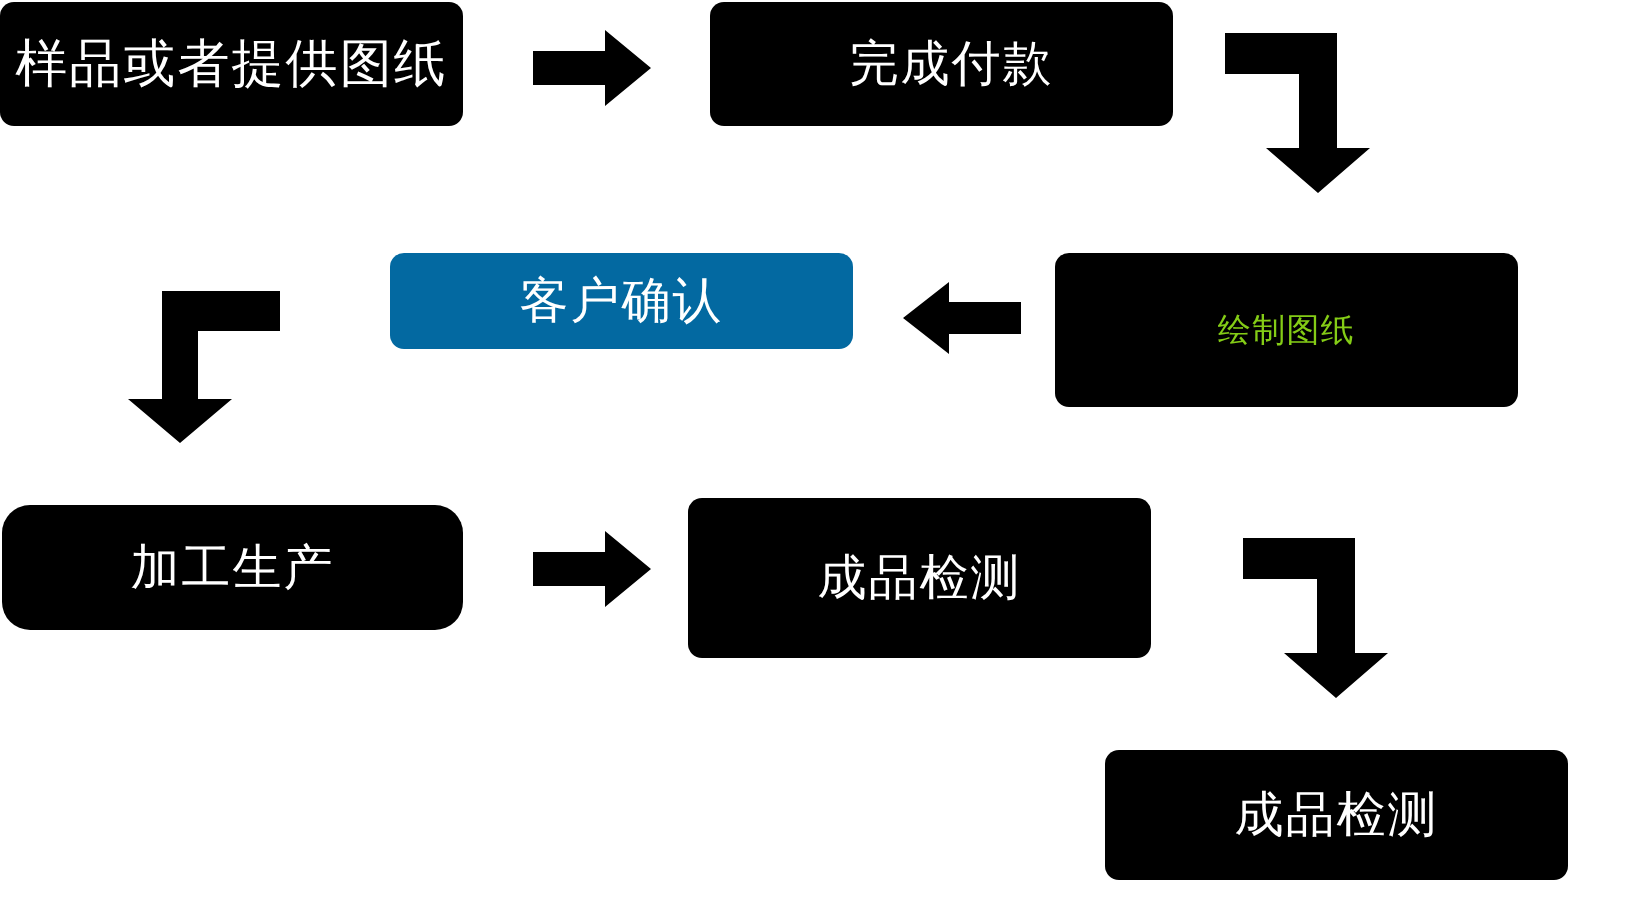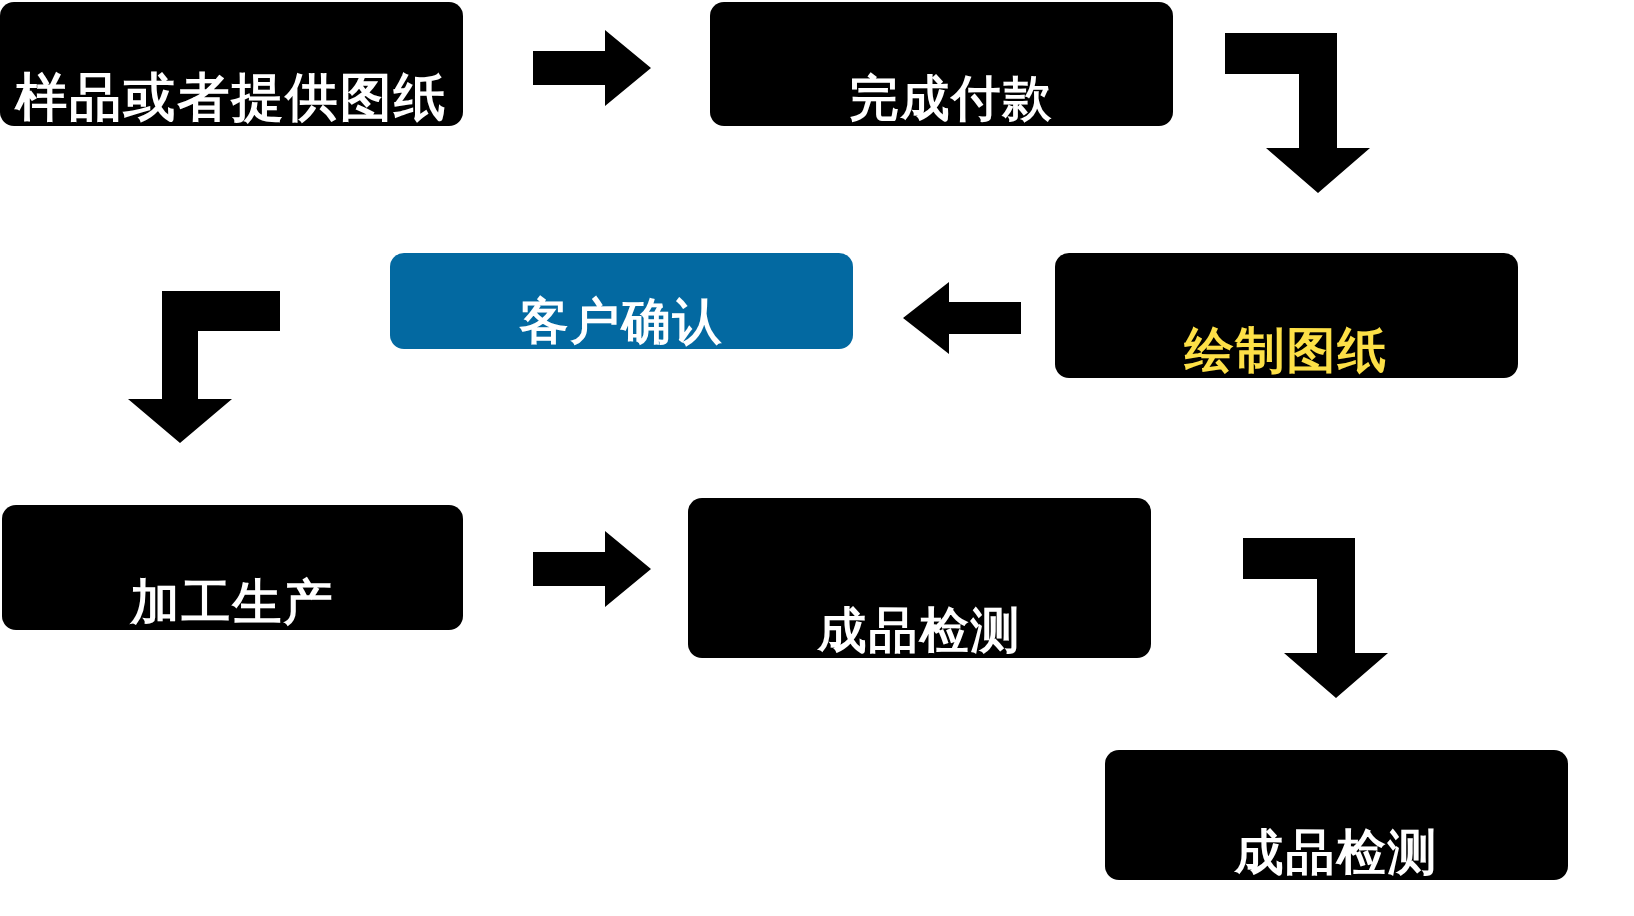--- a/index.html
+++ b/index.html
@@ -15,58 +15,57 @@
     background: #ffffff;
     overflow: hidden;
     font-family: "DejaVu Sans", "Liberation Sans", sans-serif;
   }
   .node {
     position: absolute;
     background: #000000;
     color: #ffffff;
     border-radius: 14px;
     display: flex;
-    align-items: flex-end;
+    align-items: center;
     justify-content: center;
     text-align: center;
     letter-spacing: 0.04em;
     line-height: 1.1;
     white-space: nowrap;
     box-sizing: border-box;
     user-select: none;
-    font-weight: bold;
   }
   .arrow {
     position: absolute;
     display: block;
   }
   .arrow svg { display: block; }
 </style>
 </head>
 <body>
 
 <div id="stage" style="background: rgb(255, 255, 255);">
 
   <div class="node" style="left: 0px; top: 2px; width: 463px; height: 124px; font-size: 52px; background: rgb(0, 0, 0); color: rgb(255, 255, 255);">
     <span>样品或者提供图纸</span>
   </div>
 
   <div class="node" style="left: 710px; top: 2px; width: 463px; height: 124px; font-size: 49px; background: rgb(0, 0, 0); color: rgb(255, 255, 255); padding-left: 20px;">
     <span>完成付款</span>
   </div>
 
-  <div class="node" style="left: 1055px; top: 253px; width: 463px; height: 125px; font-size: 49px; background: rgb(0, 0, 0); color: #fde047;">
+  <div class="node" style="left: 1055px; top: 253px; width: 463px; height: 154px; font-size: 33px; background: rgb(0, 0, 0); color: #84cc16;">
     <span>绘制图纸</span>
   </div>
 
   <div class="node" style="left: 390px; top: 253px; width: 463px; height: 96px; font-size: 49px; background: #0369a1; color: rgb(255, 255, 255);">
     <span>客户确认</span>
   </div>
 
-  <div class="node" style="left: 2px; top: 505px; width: 461px; height: 125px; font-size: 49px; background: rgb(0, 0, 0); color: rgb(255, 255, 255);">
+  <div class="node" style="left: 2px; top: 505px; width: 461px; height: 125px; font-size: 49px; background: rgb(0, 0, 0); color: rgb(255, 255, 255); border-radius: 28px;">
     <span>加工生产</span>
   </div>
 
   <div class="node" style="left: 688px; top: 498px; width: 463px; height: 160px; font-size: 49px; background: rgb(0, 0, 0); color: rgb(255, 255, 255);">
     <span>成品检测</span>
   </div>
 
   <div class="node" style="left: 1105px; top: 750px; width: 463px; height: 130px; font-size: 49px; background: rgb(0, 0, 0); color: rgb(255, 255, 255);">
     <span>成品检测</span>
   </div>

